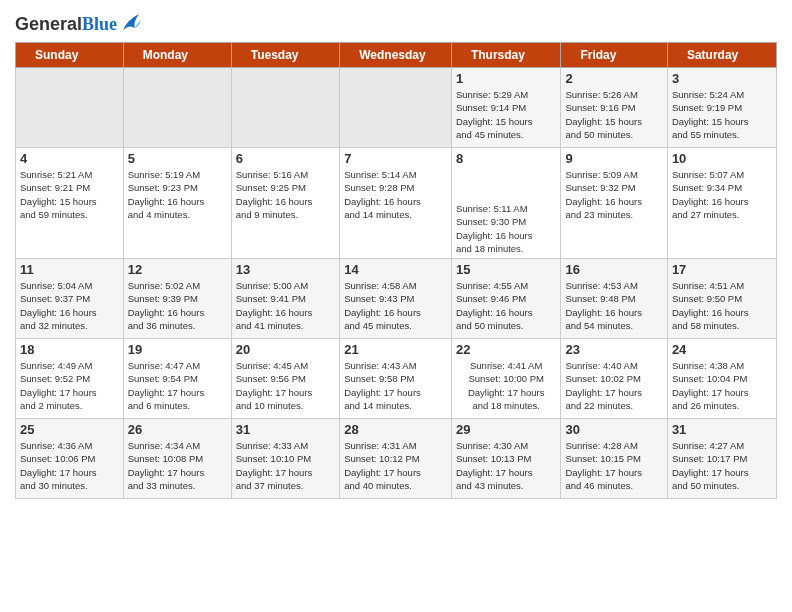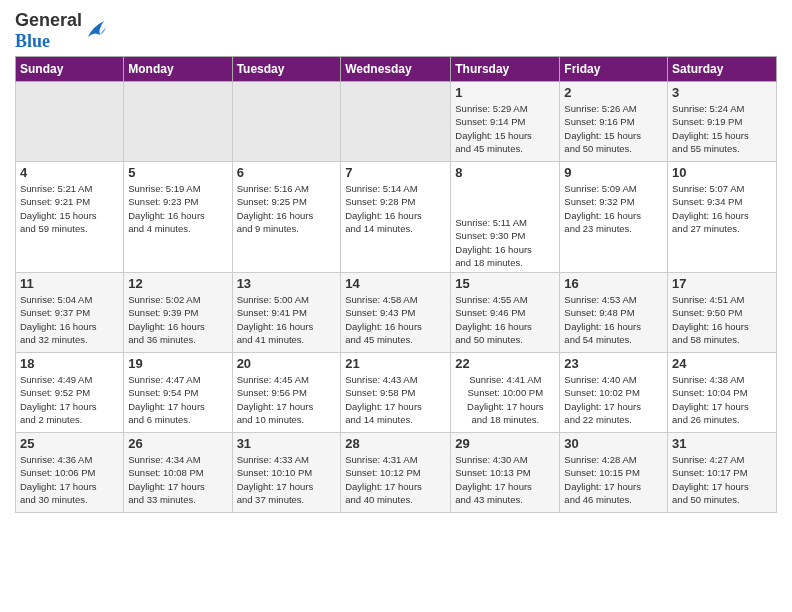--- a/index.html
+++ b/index.html
@@ -3,36 +3,36 @@
   <meta charset="utf-8">
   <style>
     * { box-sizing: border-box; margin: 0; padding: 0; }
     body { font-family: Arial, sans-serif; background: #fff; width: 792px; height: 612px; overflow: hidden; }
 
     .container { width: 792px; padding: 10px 15px; }
 
     .header-row { display: flex; justify-content: space-between; align-items: flex-start; margin-bottom: 4px; }
 
     .logo { display: flex; align-items: center; }
-    .logo-text { display: flex; flex-direction: column; }
+    .logo-text { display: flex; flex-direction: row; }
     .logo-general { font-size: 18px; font-weight: bold; color: #333; }
     .logo-blue { font-size: 18px; font-weight: bold; color: #1a6ebf; font-family: Liberation Serif, serif; }
     .logo-bird { width: 24px; height: 28px; margin-left: 2px; }
 
     .title-block { text-align: right; }
     .month-year { font-size: 36px; font-weight: bold; color: #333; }
     .location { font-size: 16px; color: #555; }
 
     .calendar { width: 100%; border-collapse: collapse; }
     .calendar th {
-      background: #701a75;
+      background: #c2410c;
       color: #fff;
       font-size: 12px;
       font-weight: bold;
-      padding: 5px 4px;
+      padding: 5px 19px;
       text-align: left;
       border: 1px solid #aaa;
     }
     .calendar td {
       vertical-align: top;
       border: 1px solid #ccc;
       padding: 3px 4px;
       font-size: 10px;
       width: 113px;
       height: 80px;

